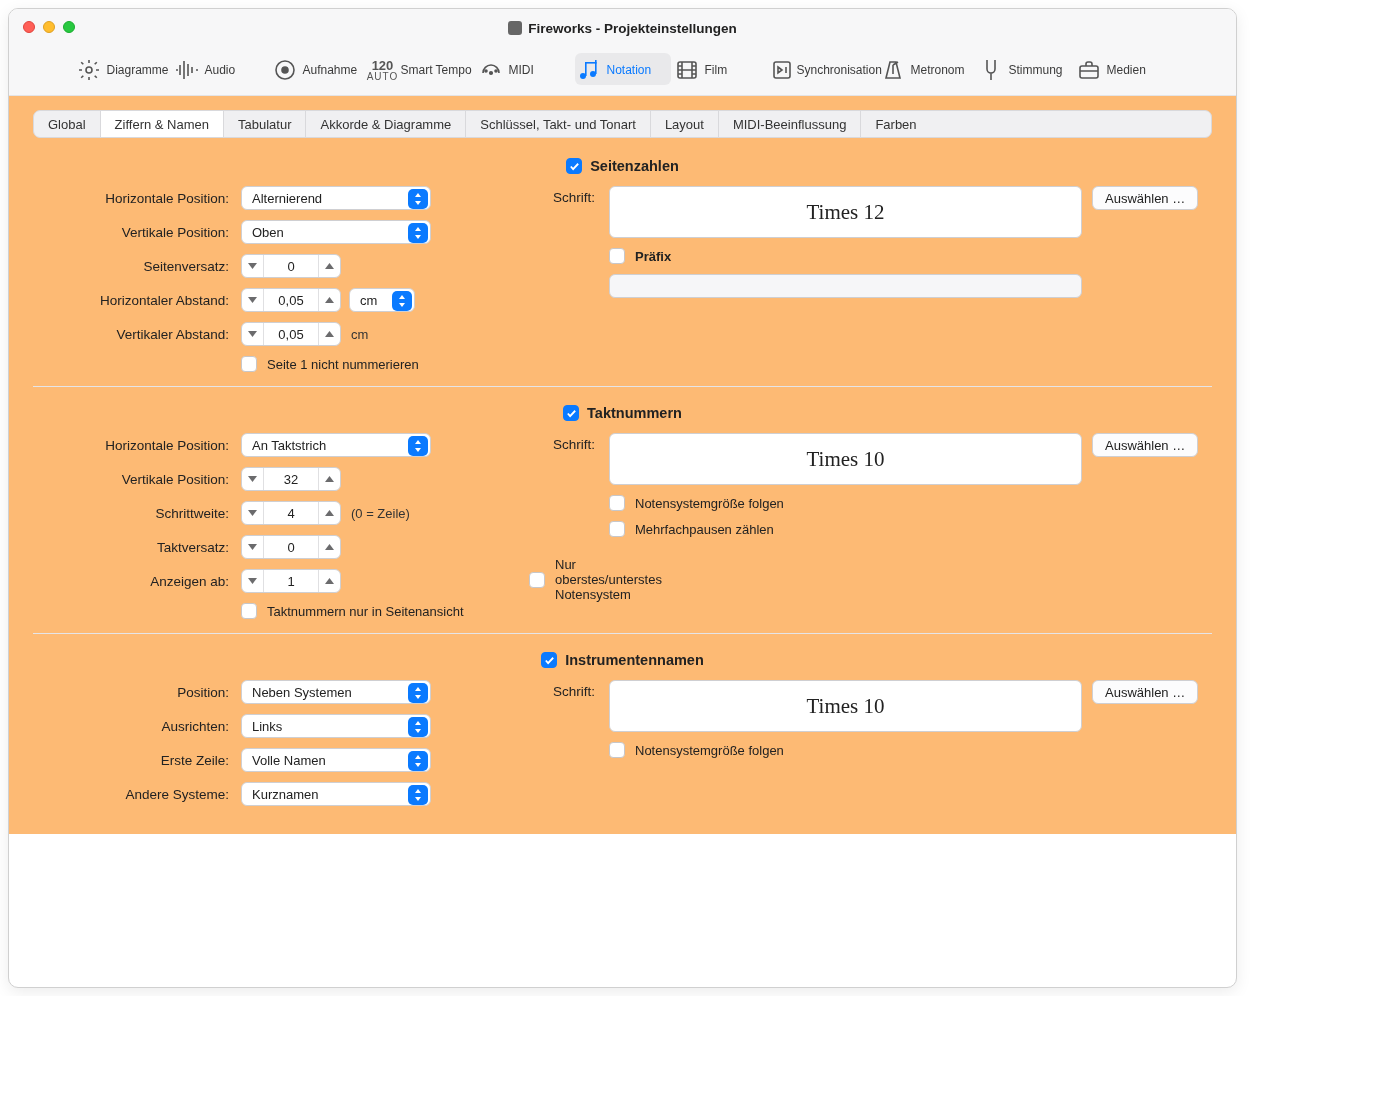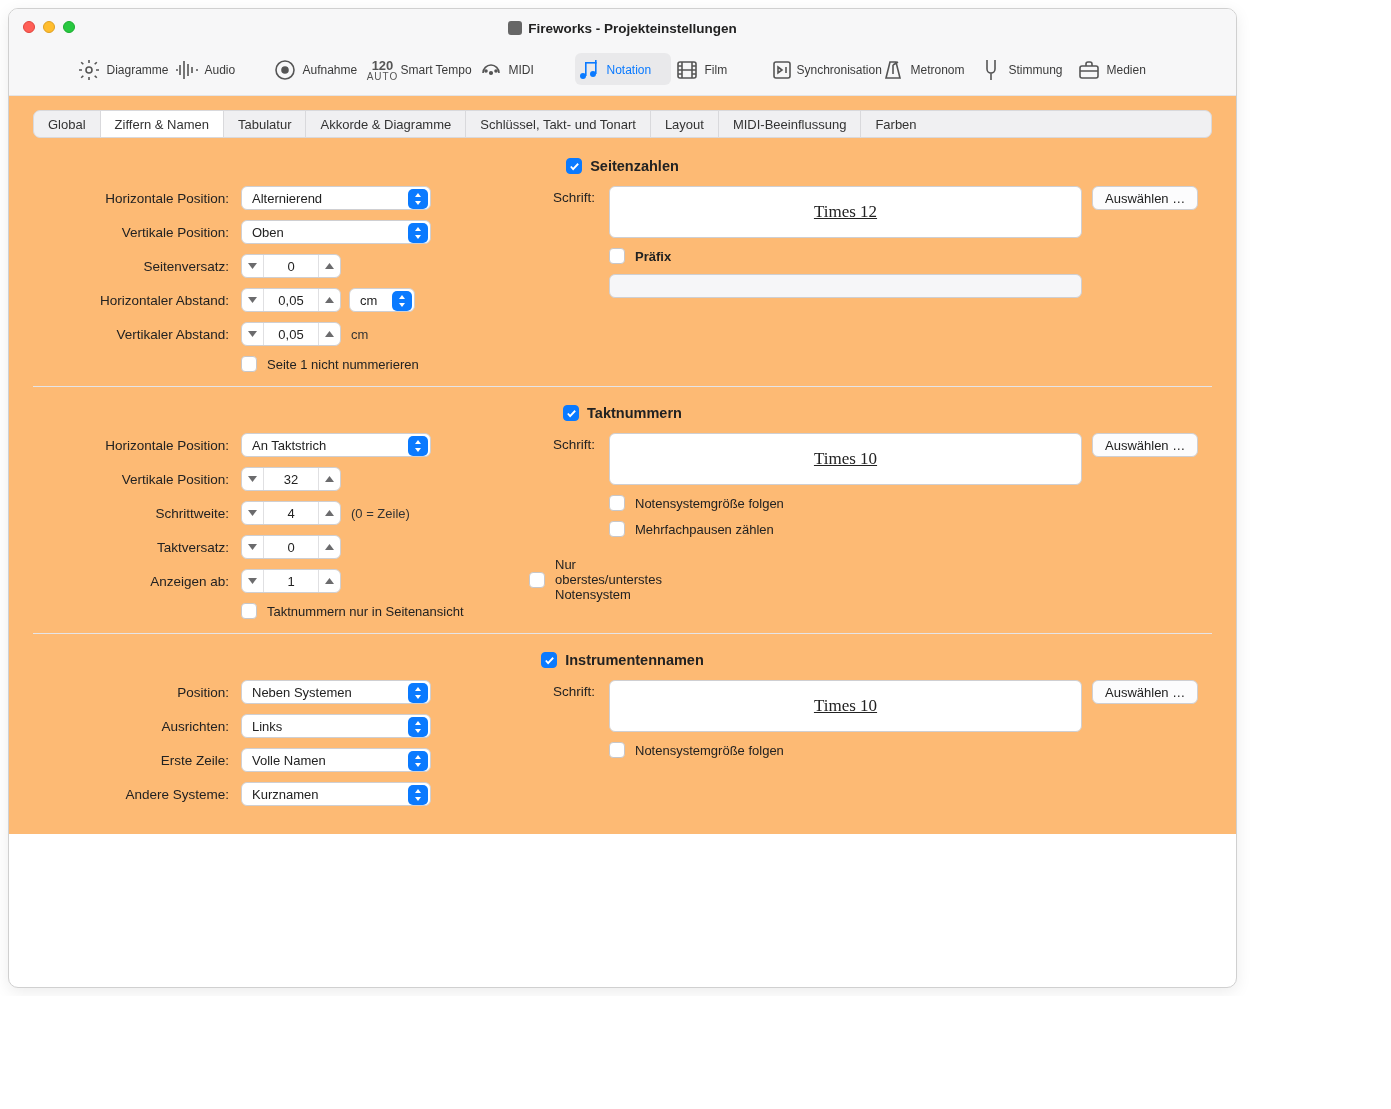--- a/index.html
+++ b/index.html
@@ -35,21 +35,21 @@
 .sel .caret svg { display:block; }
 .stepper { height: 24px; width: 100px; border: 1px solid #cfcfd2; border-radius: 6px; display:flex; align-items:center; background:#fff; overflow:hidden; }
 .stepper .btn { width: 22px; height:100%; display:flex; align-items:center; justify-content:center; color:#6b6b6d; cursor:default; }
 .stepper .btn:first-child { border-right:1px solid #e0e0e2; }
 .stepper .btn:last-child { border-left:1px solid #e0e0e2; }
 .stepper .val { flex:1; text-align:center; font-size:13px; }
 .chk { width:16px; height:16px; border:1px solid #c7c7ca; border-radius:4px; background:#fff; display:inline-flex; align-items:center; justify-content:center; flex-shrink:0; }
 .chk.on { background:#0a7aff; border-color:#0a7aff; }
 .chk.on svg { display:block; }
 .unit { font-size:13px; color:#333; }
-.fontbox { border:1px solid #cfcfd2; border-radius:6px; height:52px; display:flex; align-items:center; justify-content:center; font-family:"Times New Roman",serif; background:#fff; font-size:17px;text-decoration:underline; }
+.fontbox { border:1px solid #cfcfd2; border-radius:6px; height:52px; display:flex; align-items:center; justify-content:center; font-family:"Times New Roman",serif; background:#fff; font-size:21px; }
 .btn-aux { height:24px; padding:0 12px; border:1px solid #cfcfd2; border-radius:6px; background:#fcfcfd; font-size:13px; display:inline-flex; align-items:center; }
 .hr { height:1px; background:#e5e5e8; margin:14px 0 18px; }
 .txtfield { height:24px; border:1px solid #cfcfd2; border-radius:6px; background:#fff; padding:0 8px; font-size:13px; }
 .main-cols { display:grid; grid-template-columns: 460px 1fr; column-gap: 36px; align-items:start; }
 .left-rows { display:grid; grid-template-columns: 200px 190px 60px; column-gap:8px; row-gap:10px; align-items:center; }
 .right-rows { display:grid; grid-template-columns: 70px 1fr 120px; column-gap:10px; row-gap:10px; align-items:start; }
 .right-rows .lblr { padding-top:4px; }
 .chkline { display:flex; align-items:center; gap:10px; }
 svg { pointer-events:none; }
 </style>

